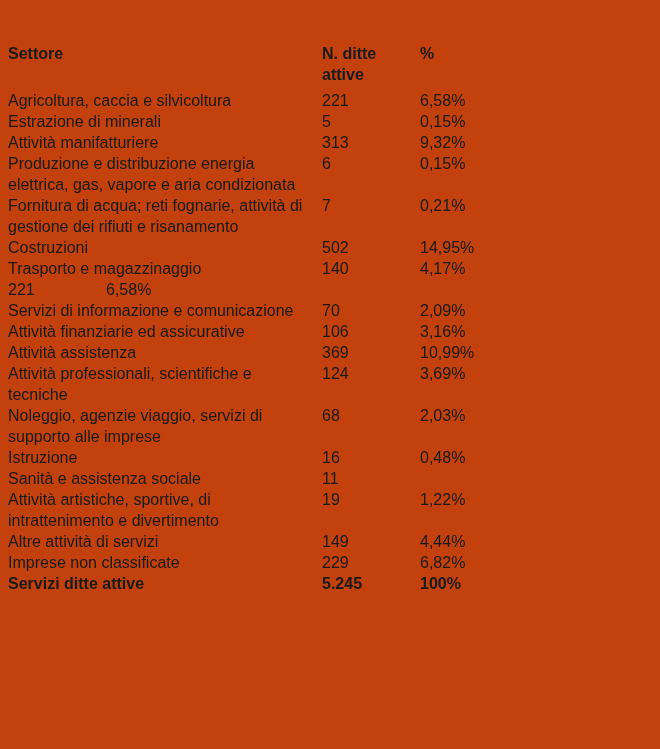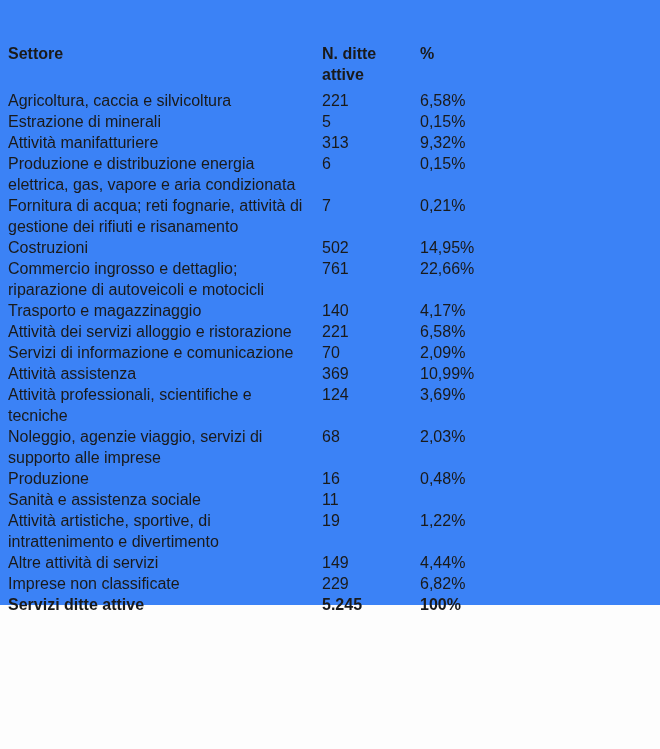--- a/index.html
+++ b/index.html
@@ -4,22 +4,22 @@
 <style>
   * { margin: 0; padding: 0; box-sizing: border-box; }
   html, body { background: #fdfdfd; }
   body {
     width: 660px; height: 749px;
     font-family: "Liberation Sans", sans-serif;
     color: #1a1a1a;
     overflow: hidden;
   }
   .doc {
-    width: 660px; height: 605px;
-    background: #3b82f6;
+    width: 660px; height: 749px;
+    background: #c2410c;
     padding: 43px 0 0 8px;
   }
   .tbl { width: 560px; }
   .tr { display: flex; align-items: flex-start; }
   .td {
     font-size: 16px;
     line-height: 21px;
     white-space: normal;
   }
   .c1 { width: 314px; padding-right: 12px; }
@@ -71,65 +71,64 @@
     <div class="td c2">7</div>
     <div class="td c3">0,21%</div>
   </div>
 
   <div class="tr">
     <div class="td c1">Costruzioni</div>
     <div class="td c2">502</div>
     <div class="td c3">14,95%</div>
   </div>
 
-  <div class="tr">
-    <div class="td c1">Commercio ingrosso e dettaglio; riparazione di autoveicoli e motocicli</div>
-    <div class="td c2">761</div>
-    <div class="td c3">22,66%</div>
-  </div>
 
   <div class="tr">
     <div class="td c1">Trasporto e magazzinaggio</div>
     <div class="td c2">140</div>
     <div class="td c3">4,17%</div>
   </div>
 
   <div class="tr">
-    <div class="td c1">Attività dei servizi alloggio e ristorazione</div>
     <div class="td c2">221</div>
     <div class="td c3">6,58%</div>
   </div>
 
   <div class="tr">
     <div class="td c1">Servizi di informazione e comunicazione</div>
     <div class="td c2">70</div>
     <div class="td c3">2,09%</div>
   </div>
 
+  <div class="tr">
+    <div class="td c1">Attività finanziarie ed assicurative</div>
+    <div class="td c2">106</div>
+    <div class="td c3">3,16%</div>
+  </div>
 
   <div class="tr">
     <div class="td c1">Attività assistenza</div>
     <div class="td c2">369</div>
     <div class="td c3">10,99%</div>
   </div>
 
   <div class="tr">
     <div class="td c1">Attività professionali, scientifiche e tecniche</div>
     <div class="td c2">124</div>
     <div class="td c3">3,69%</div>
   </div>
 
   <div class="tr">
     <div class="td c1">Noleggio, agenzie viaggio, servizi di supporto alle imprese</div>
     <div class="td c2">68</div>
     <div class="td c3">2,03%</div>
   </div>
 
   <div class="tr">
-    <div class="td c1">Produzione</div>
+    <div class="td c1">Istruzione</div>
     <div class="td c2">16</div>
     <div class="td c3">0,48%</div>
   </div>
 
   <div class="tr">
     <div class="td c1">Sanità e assistenza sociale</div>
     <div class="td c2">11</div>
   </div>
 
   <div class="tr">

